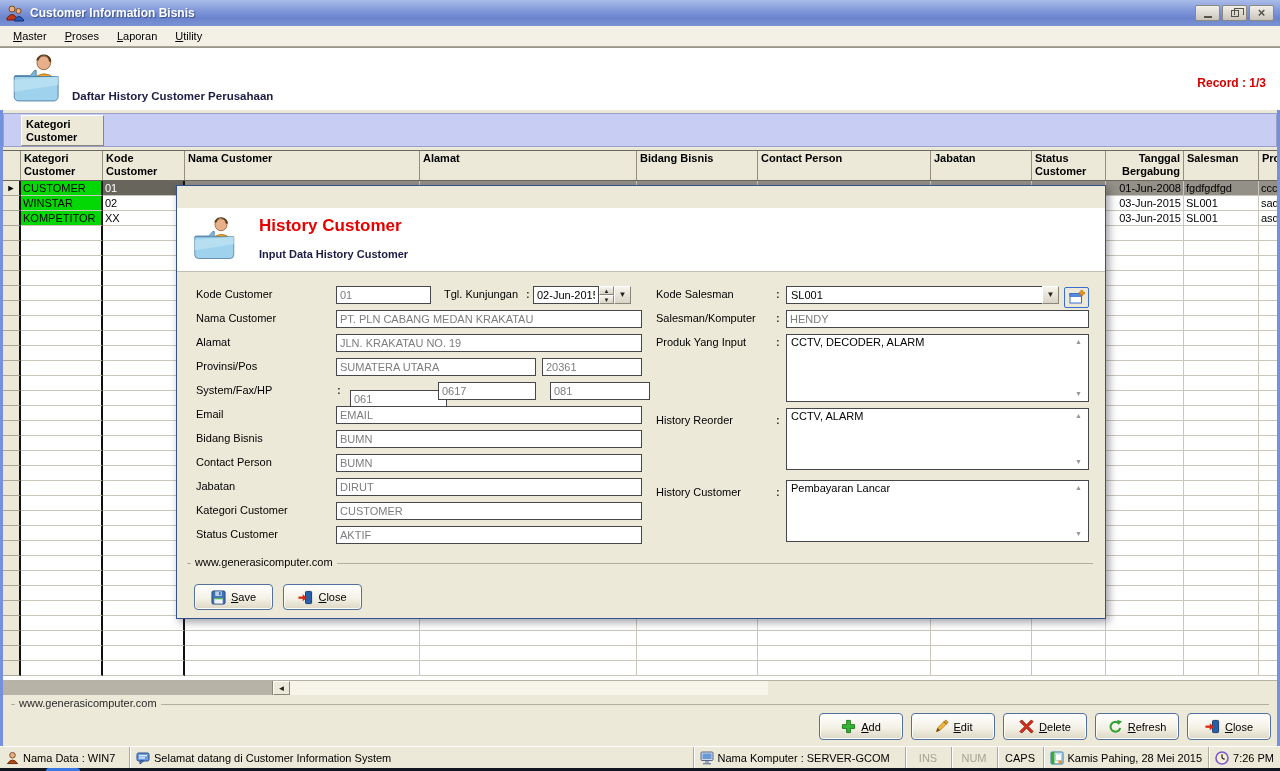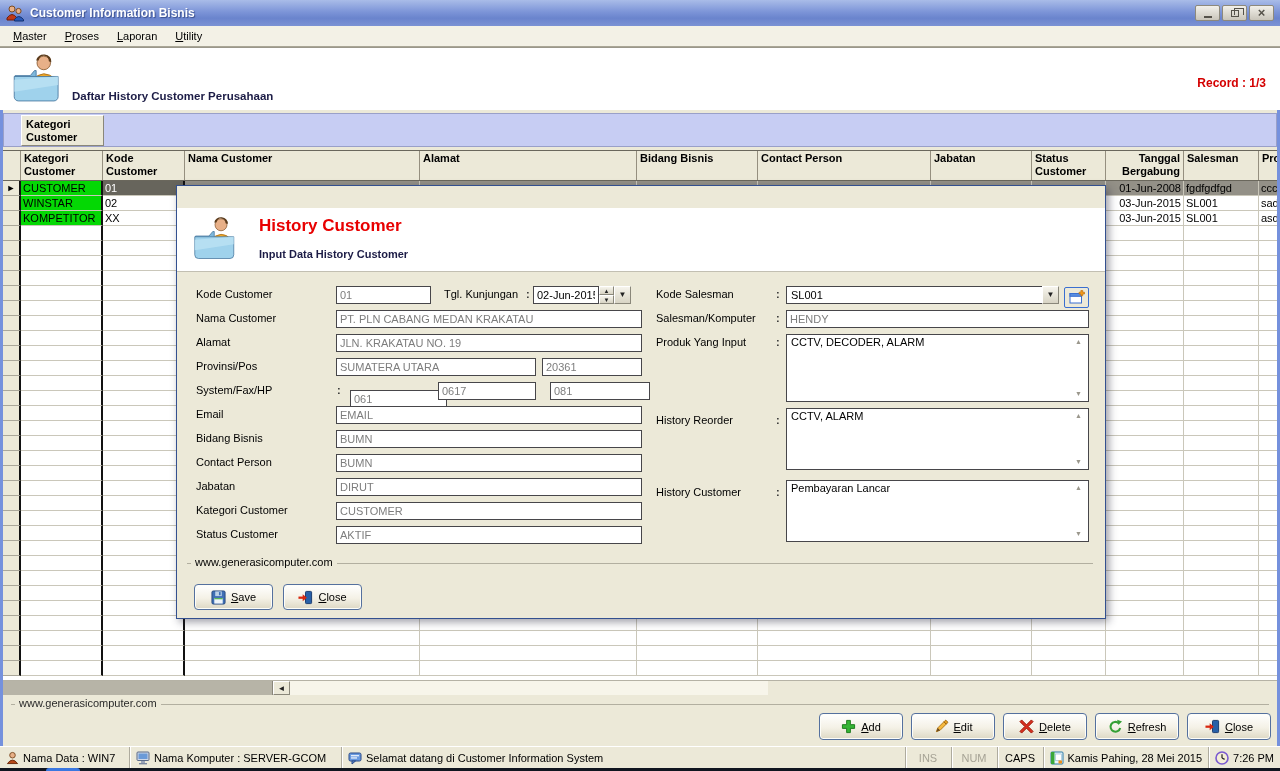--- a/index.html
+++ b/index.html
@@ -879,37 +879,37 @@
   </div>
 
   <div class="statusbar">
     <div class="seg" style="width:130px;">
       <svg class="ico" width="13" height="14" viewBox="0 0 14 14">
           <circle cx="7" cy="4" r="3" fill="#e8b088" stroke="#7a4a20"></circle>
           <path d="M1.5 13 q5.5 -7.5 11 0 z" fill="#b84818" stroke="#6a2808"></path>
         </svg>
       <span>Nama Data : WIN7</span>
     </div>
+    <div class="seg grow">
+      <svg class="ico" width="14" height="14" viewBox="0 0 14 14">
+          <rect x="1" y="2" width="12" height="8" rx="1.5" fill="#6a9ae0" stroke="#2a4a88"></rect>
+          <path d="M4 10 l0 3 l3.5 -3 z" fill="#6a9ae0" stroke="#2a4a88"></path>
+          <rect x="3" y="4.2" width="8" height="1.1" fill="#fff"></rect>
+          <rect x="3" y="6.4" width="6" height="1.1" fill="#fff"></rect>
+        </svg>
+      <span>Selamat datang di Customer Information System</span>
+    </div>
     <div class="seg" style="width:212px;">
       <svg class="ico" width="14" height="14" viewBox="0 0 14 14">
           <rect x="1" y="1" width="12" height="8.5" rx="1" fill="#cfd8e8" stroke="#5a6a88"></rect>
           <rect x="2.5" y="2.5" width="9" height="5.5" fill="#6a9ad8"></rect>
           <rect x="5" y="10" width="4" height="2" fill="#9aa4b8"></rect>
           <rect x="3" y="12" width="8" height="1.4" fill="#7a88a0"></rect>
         </svg>
       <span>Nama Komputer : SERVER-GCOM</span>
-    </div>
-    <div class="seg grow">
-      <svg class="ico" width="14" height="14" viewBox="0 0 14 14">
-          <rect x="1" y="2" width="12" height="8" rx="1.5" fill="#6a9ae0" stroke="#2a4a88"></rect>
-          <path d="M4 10 l0 3 l3.5 -3 z" fill="#6a9ae0" stroke="#2a4a88"></path>
-          <rect x="3" y="4.2" width="8" height="1.1" fill="#fff"></rect>
-          <rect x="3" y="6.4" width="6" height="1.1" fill="#fff"></rect>
-        </svg>
-      <span>Selamat datang di Customer Information System</span>
     </div>
     <div class="seg key dim">INS</div>
     <div class="seg key dim">NUM</div>
     <div class="seg key">CAPS</div>
     <div class="seg">
       <svg class="ico" width="14" height="14" viewBox="0 0 14 14">
           <rect x="1" y="1" width="12" height="12" rx="1" fill="#e8f4fa" stroke="#2a7aa8"></rect>
           <rect x="1" y="1" width="3.5" height="12" fill="#3aa83a"></rect>
           <rect x="5.5" y="3" width="6" height="6.5" fill="#fff" stroke="#88b8d0" stroke-width="0.6"></rect>
           <rect x="8.5" y="9.5" width="3.5" height="3" fill="#f09018"></rect>

